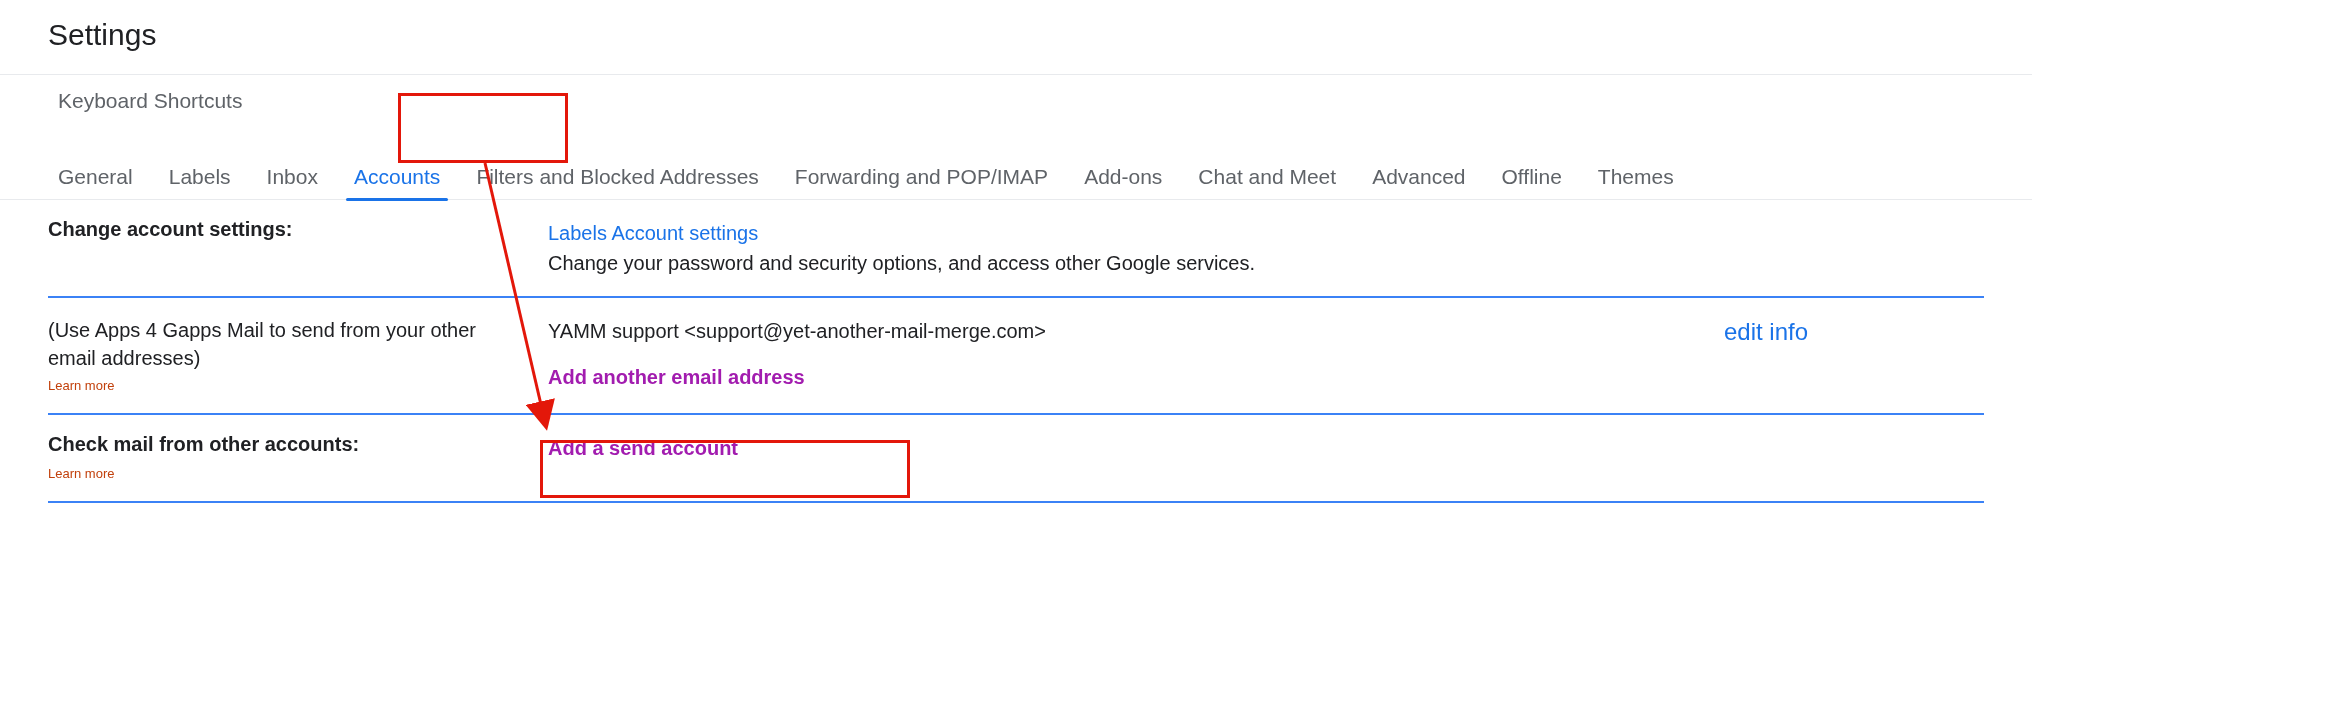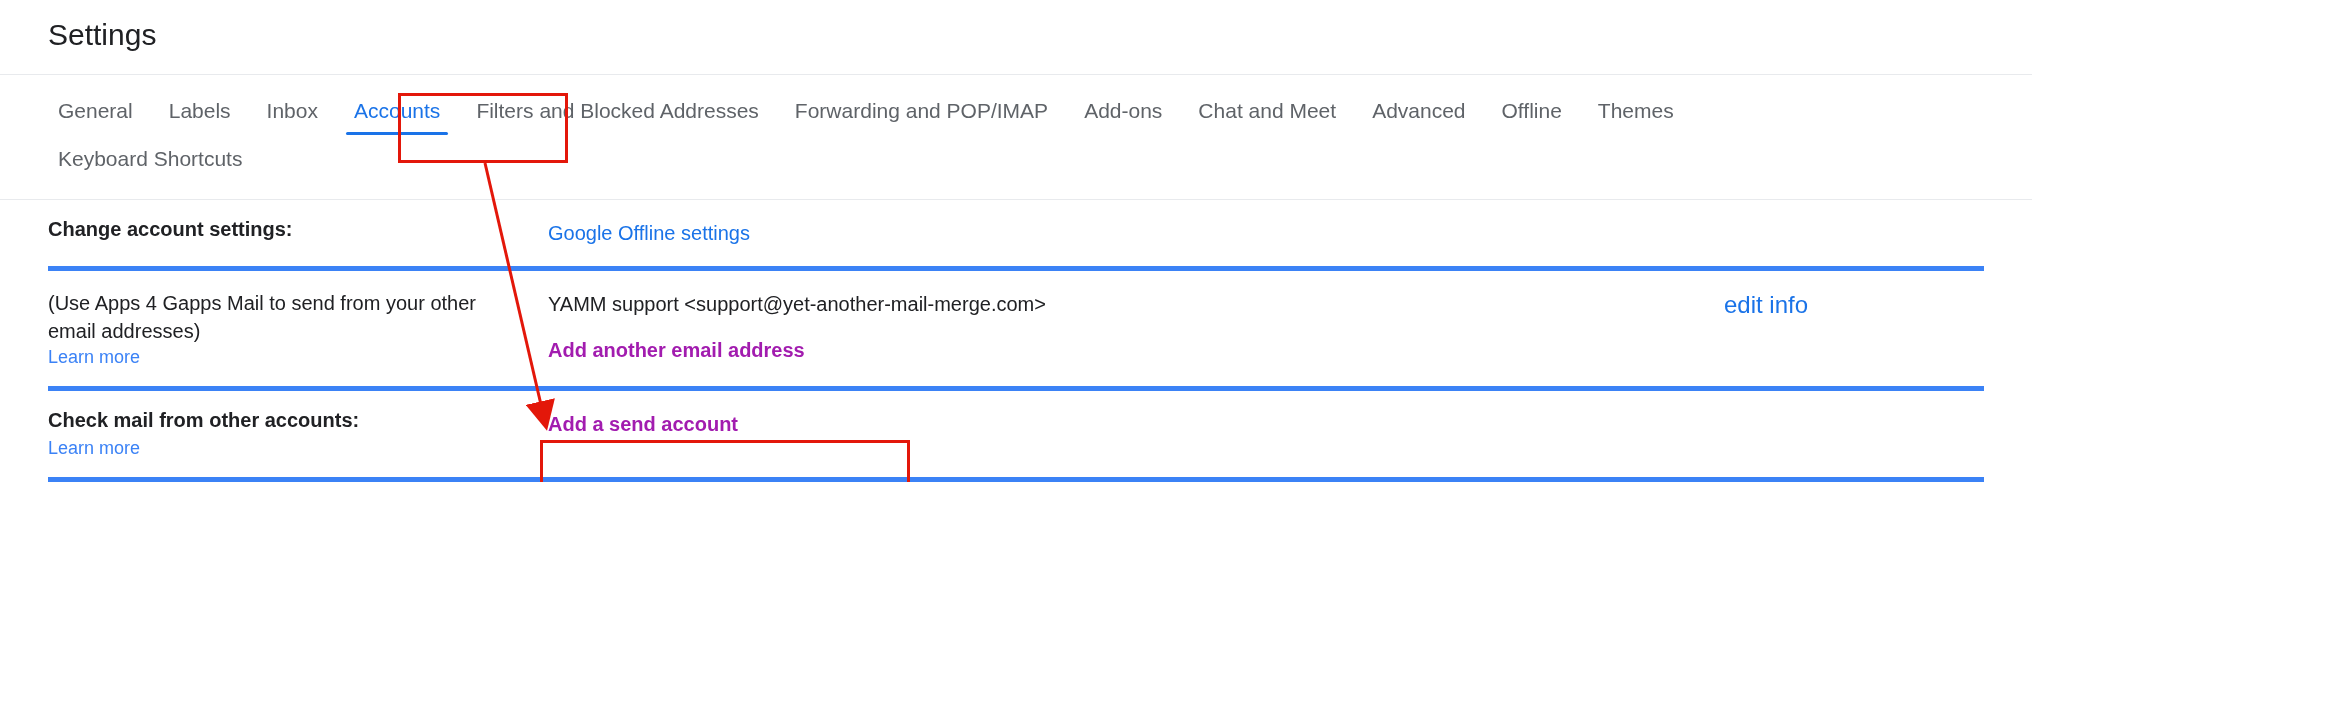--- a/index.html
+++ b/index.html
@@ -55,44 +55,44 @@
   }
   .tabrow2 {
     padding: 4px 40px 18px 40px;
   }
   .content {
     padding: 0 48px;
   }
   .section {
     display: flex;
     padding: 18px 0 18px 0;
-    border-bottom: 5px solid #3b82f6;
+    border-bottom: 2px solid #3b82f6;
     align-items: flex-start;
   }
   .section-label {
     width: 500px;
     flex: 0 0 500px;
     padding-right: 20px;
   }
   .section-label .label-title {
     font-weight: 700;
     font-size: 20px;
     color: #202124;
     margin-bottom: 4px;
   }
   .section-label .label-sub {
     font-size: 20px;
     color: #202124;
     font-weight: 400;
     line-height: 1.4;
   }
   .link {
-    color: #3b82f6;
-    cursor: pointer;
-    font-size: 18px;
+    color: #c2410c;
+    cursor: pointer;
+    font-size: 13px;
   }
   .section-body {
     flex: 1;
     font-size: 20px;
     color: #202124;
     line-height: 1.5;
     position: relative;
   }
   .body-link {
     color: #1a73e8;
@@ -147,47 +147,48 @@
   }
 </style>
 </head>
 <body>
 
 <div class="page">
 
   <div class="title">Settings</div>
   <div class="divider"></div>
 
+  <div class="tabs tabrow2">
+    <div class="tab">Keyboard Shortcuts</div>
+  </div>
   <div class="tabs">
     <div class="tab">General</div>
     <div class="tab">Labels</div>
     <div class="tab">Inbox</div>
     <div class="tab active">Accounts</div>
     <div class="tab">Filters and Blocked Addresses</div>
     <div class="tab">Forwarding and POP/IMAP</div>
     <div class="tab">Add-ons</div>
     <div class="tab">Chat and Meet</div>
     <div class="tab">Advanced</div>
     <div class="tab">Offline</div>
     <div class="tab">Themes</div>
   </div>
-  <div class="tabs tabrow2">
-    <div class="tab">Keyboard Shortcuts</div>
-  </div>
 
   <div class="divider"></div>
 
   <div class="content">
 
     <div class="section">
       <div class="section-label">
         <div class="label-title">Change account settings:</div>
       </div>
       <div class="section-body">
-        <div><span class="body-link">Google Offline settings</span></div>
+        <div><span class="body-link">Labels Account settings</span></div>
+        <div>Change your password and security options, and access other Google services.</div>
       </div>
       <div class="section-right"></div>
     </div>
 
     <div class="section">
       <div class="section-label">
         <div class="label-sub">(Use Apps 4 Gapps Mail to send from your other email addresses)</div>
         <div><span class="link">Learn more</span></div>
       </div>
       <div class="section-body">

